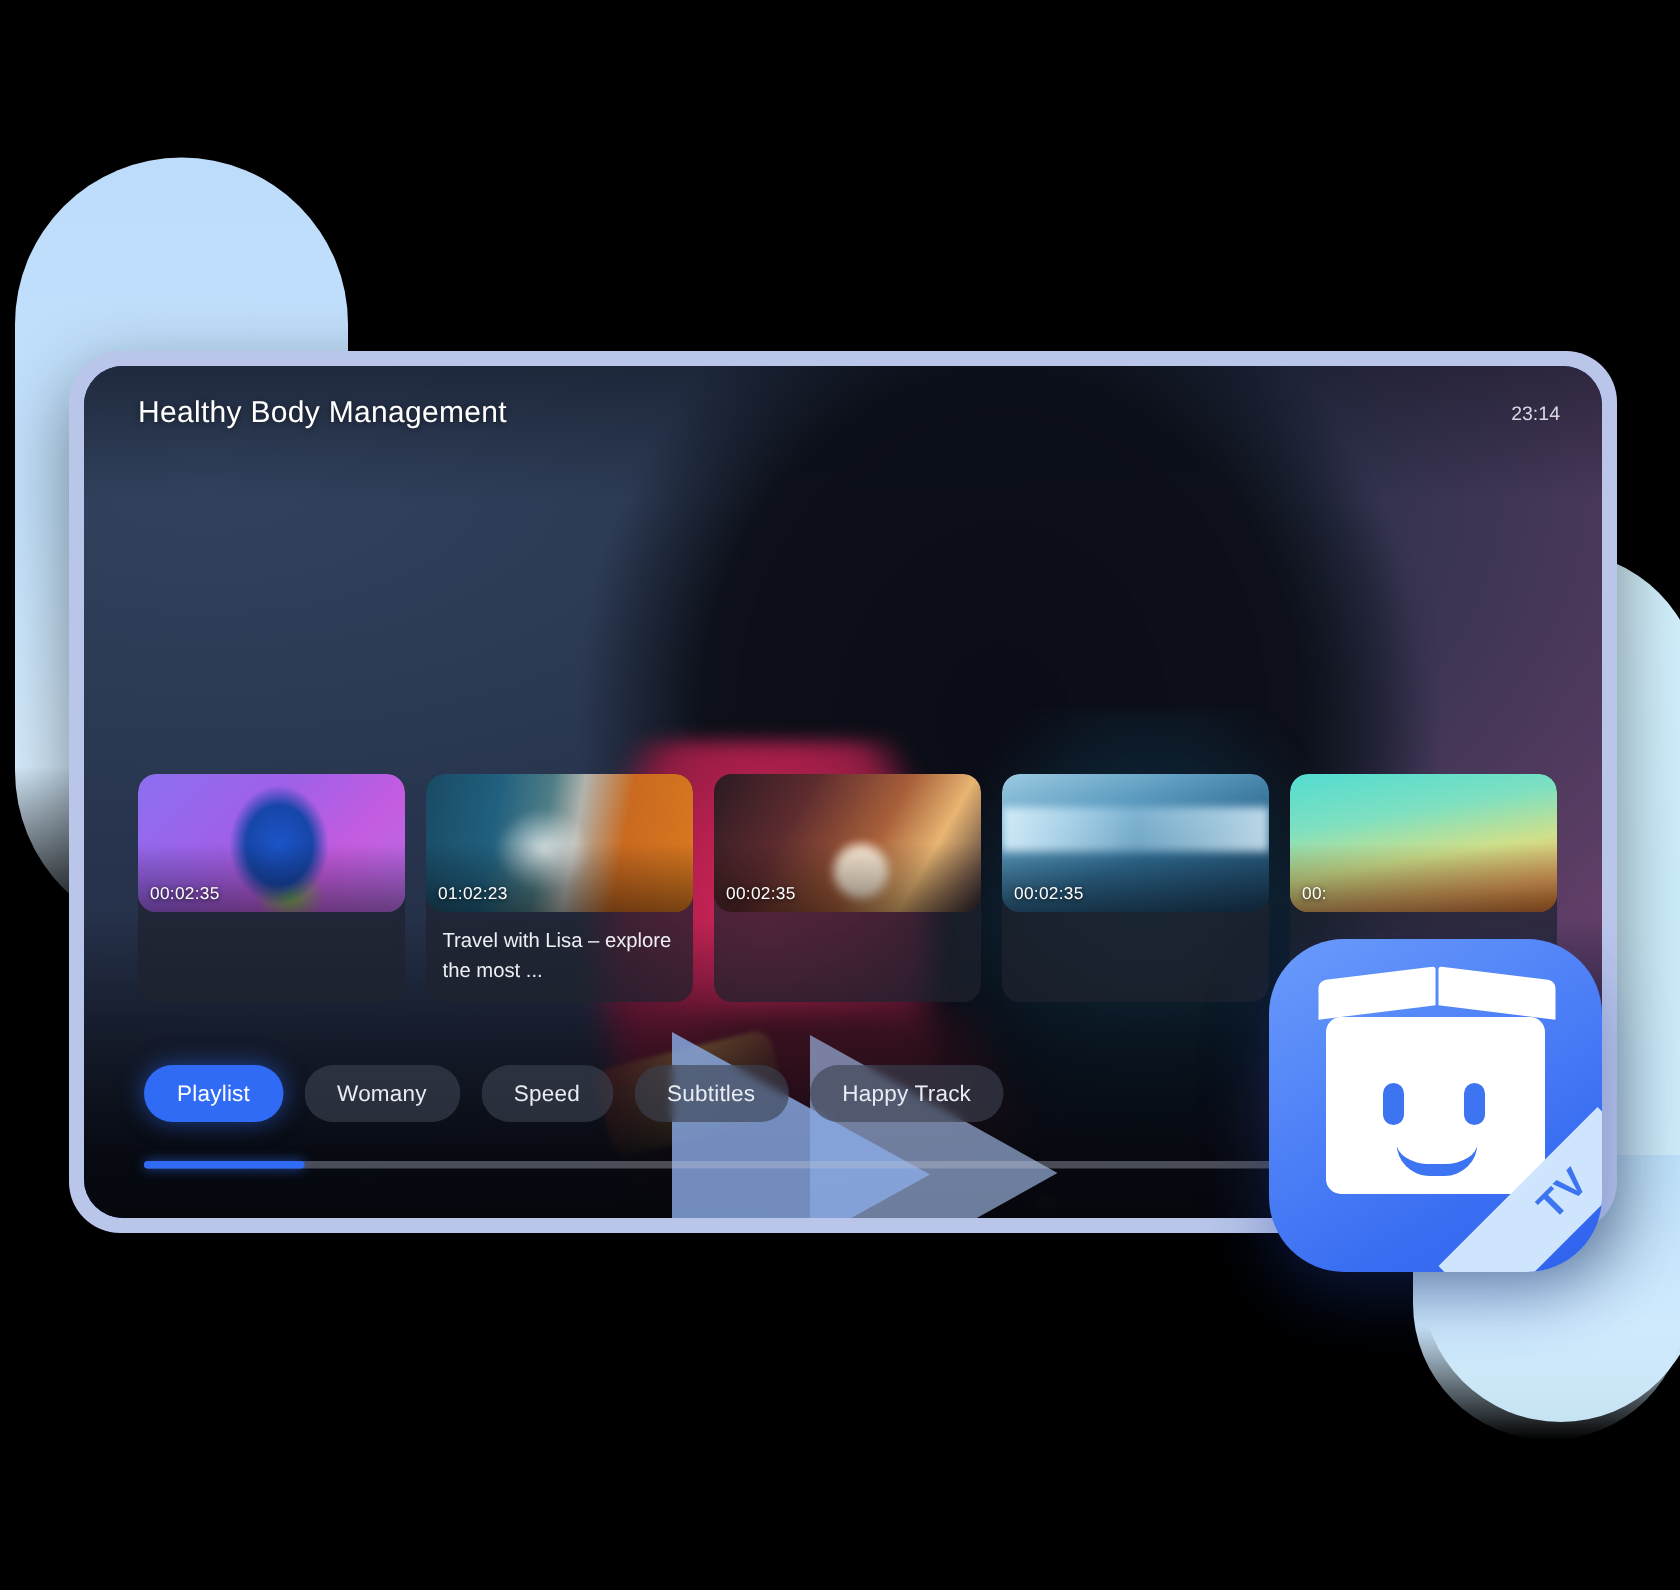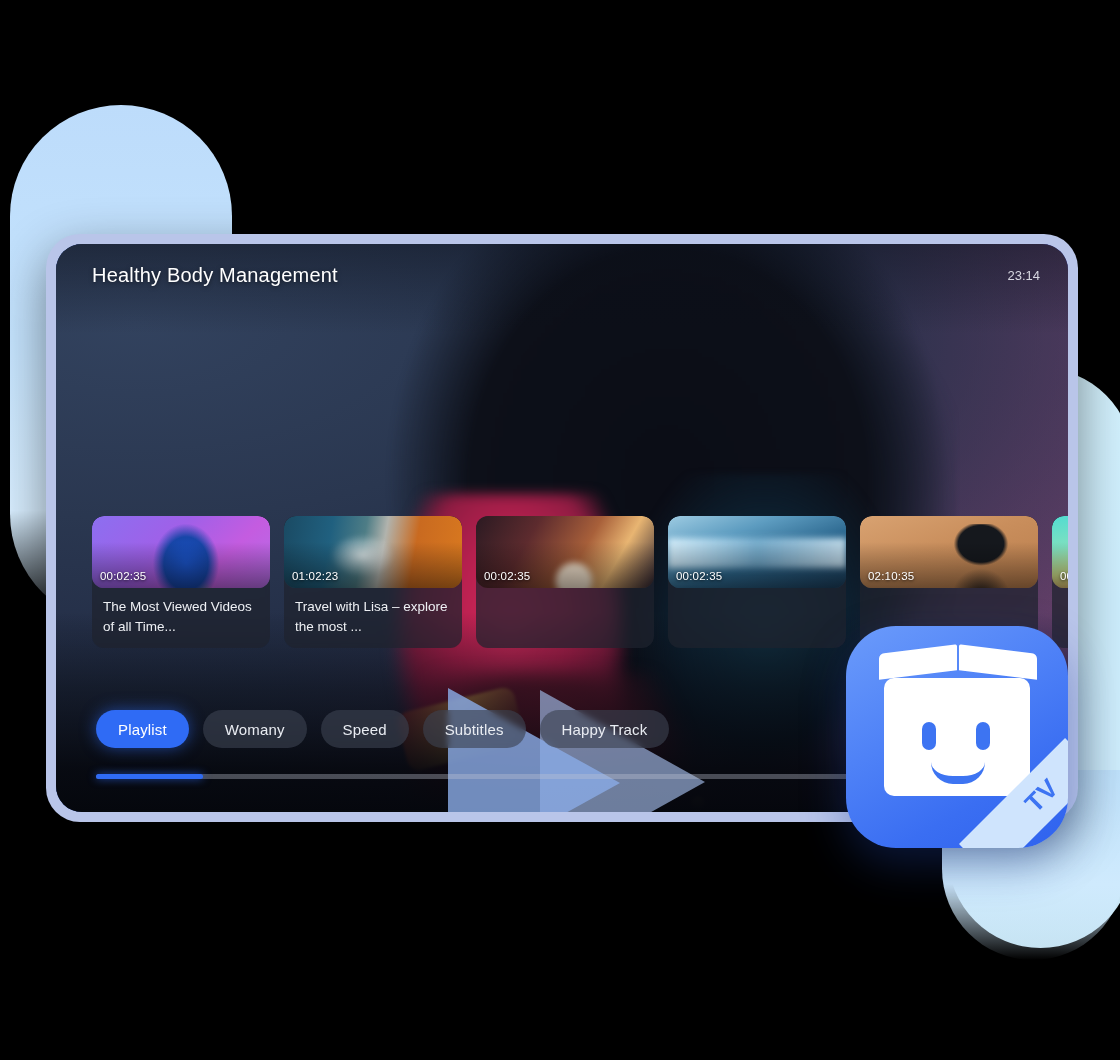--- a/index.html
+++ b/index.html
@@ -129,21 +129,21 @@
     position:absolute; left:36px; right:0; top:272px;
     display:flex; gap:14px;
   }
   .card {
     flex: 0 0 178px; width:178px;
     background: rgba(30,35,46,.72);
     border-radius: 12px;
     overflow: hidden;
     backdrop-filter: blur(2px);
   }
-  .thumb { position:relative; width:178px; height:72px; border-radius:12px; overflow:hidden; }
+  .thumb { position:relative; width:178px; height:92px; border-radius:12px; overflow:hidden; }
   .thumb .art { position:absolute; inset:0; }
   .thumb .shade {
     position:absolute; left:0; right:0; bottom:0; height:46px;
     background: linear-gradient(180deg, rgba(0,0,0,0) 0%, rgba(0,0,0,.45) 100%);
   }
   .dur {
     position:absolute; left:8px; bottom:6px;
     color:#fff; font-size:11.5px; letter-spacing:.2px;
     text-shadow: 0 1px 3px rgba(0,0,0,.8);
   }
@@ -272,21 +272,20 @@
         <div class="tri tri-front"></div>
       </div>
 
       <div class="strip">
         <div class="card">
           <div class="thumb">
             <div class="art art1"></div>
               <div class="shade"></div>
             <div class="dur">00:02:35</div>
           </div>
-          <div class="ctitle">The Most Viewed Videos of all Time...</div>
         </div>
         <div class="card">
           <div class="thumb">
             <div class="art art2"></div>
               <div class="shade"></div>
             <div class="dur">01:02:23</div>
           </div>
           <div class="ctitle">Travel with Lisa – explore the most ...</div>
         </div>
         <div class="card">
@@ -295,28 +294,20 @@
               <div class="shade"></div>
             <div class="dur">00:02:35</div>
           </div>
         </div>
         <div class="card">
           <div class="thumb">
             <div class="art art4"></div>
               <div class="shade"></div>
             <div class="dur">00:02:35</div>
           </div>
-        </div>
-        <div class="card">
-          <div class="thumb">
-            <div class="art art5"></div>
-              <div class="shade"></div>
-            <div class="dur">02:10:35</div>
-          </div>
-          <div class="ctitle"></div>
         </div>
         <div class="card">
           <div class="thumb">
             <div class="art art6"></div>
               <div class="shade"></div>
             <div class="dur">00:</div>
           </div>
           <div class="ctitle"></div>
         </div>
       </div>

